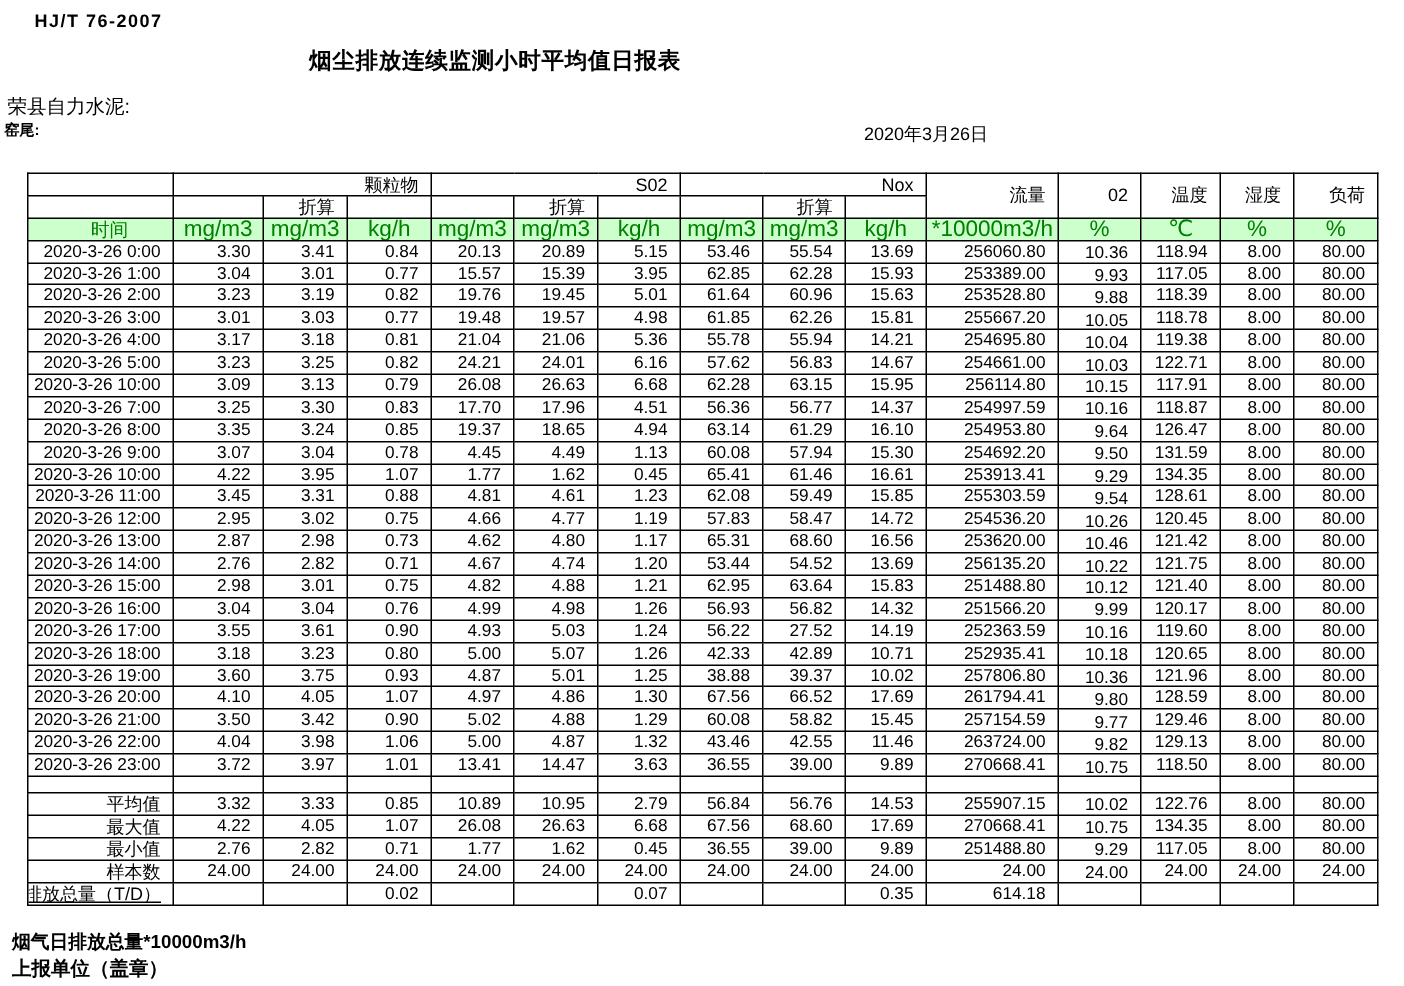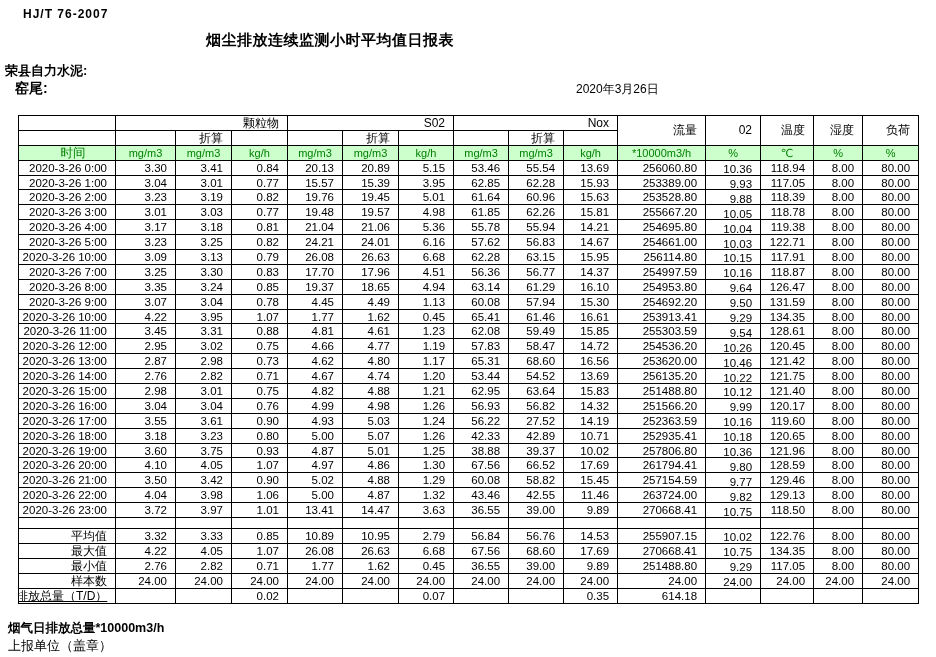--- a/index.html
+++ b/index.html
@@ -3,49 +3,49 @@
 <meta charset="utf-8">
 <style>
   html,body{margin:0;padding:0;}
   body{
     width:936px;height:657px;background:#ffffff;position:relative;overflow:hidden;
     font-family:"Liberation Sans","DejaVu Sans",sans-serif;color:#000;
   }
   .abs{position:absolute;white-space:nowrap;}
   .std-code{left:23px;top:7px;font-size:12px;font-weight:bold;letter-spacing:1px;}
   .title{left:0;top:31px;width:660px;text-align:center;font-size:15px;font-weight:bold;letter-spacing:0.5px;}
-  .company{left:5px;top:62px;font-size:13px;font-weight:bold;}
-  .station{left:15px;top:80px;font-size:14px;font-weight:bold;}
+  .company{left:5px;top:62px;font-size:13px;font-weight:normal;}
+  .station{left:3px;top:80px;font-size:10px;font-weight:bold;}
   .rdate{left:576px;top:81px;font-size:12px;}
   table.report{
     position:absolute;left:18px;top:115px;width:900px;
     border-collapse:collapse;table-layout:fixed;font-size:11.5px;
   }
   table.report td{
     border:1px solid #000;height:13.9px;line-height:12px;padding:0 8px 0 0;
     text-align:right;overflow:hidden;white-space:nowrap;vertical-align:middle;
   }
   thead td{text-align:center;padding:0;height:13.5px;font-size:12px;}
   tr.unit-row td{
     background:var(--green-bg,#ccffcc);color:var(--green-text,#008000);
-    text-align:center;padding:0;font-size:11px;
+    text-align:center;padding:0;font-size:15px;
   }
   tr.unit-row td.time-h{font-size:12.5px;padding-left:12px;}
   td.time{padding-right:3px;}
   td.flow{padding-right:6px;}
   td.o2 span{position:relative;top:1.5px;display:inline-block;}
   tr.spacer td{height:10px;}
   td.slabel{padding-right:3px;font-size:12px;}
   td.tlabel{
     text-align:left;padding:0;overflow:visible;font-size:12px;
     border-left:none;border-bottom:none;
   }
   td.tlabel span{text-decoration:underline;margin-left:-15px;display:inline-block;}
   .foot1{left:8px;top:620px;font-size:12.5px;font-weight:bold;}
-  .foot2{left:8px;top:637px;font-size:13px;font-weight:normal;}
+  .foot2{left:8px;top:637px;font-size:13px;font-weight:bold;}
   .foot3{left:202px;top:637px;font-size:13px;font-weight:bold;margin-top:40px;}
 </style>
 </head>
 <body>
 
 <div class="abs std-code">HJ/T  76-2007</div>
 <div class="abs title">烟尘排放连续监测小时平均值日报表</div>
 <div class="abs company">荣县自力水泥:</div>
 <div class="abs station">窑尾:</div>
 <div class="abs rdate">2020年3月26日</div>

